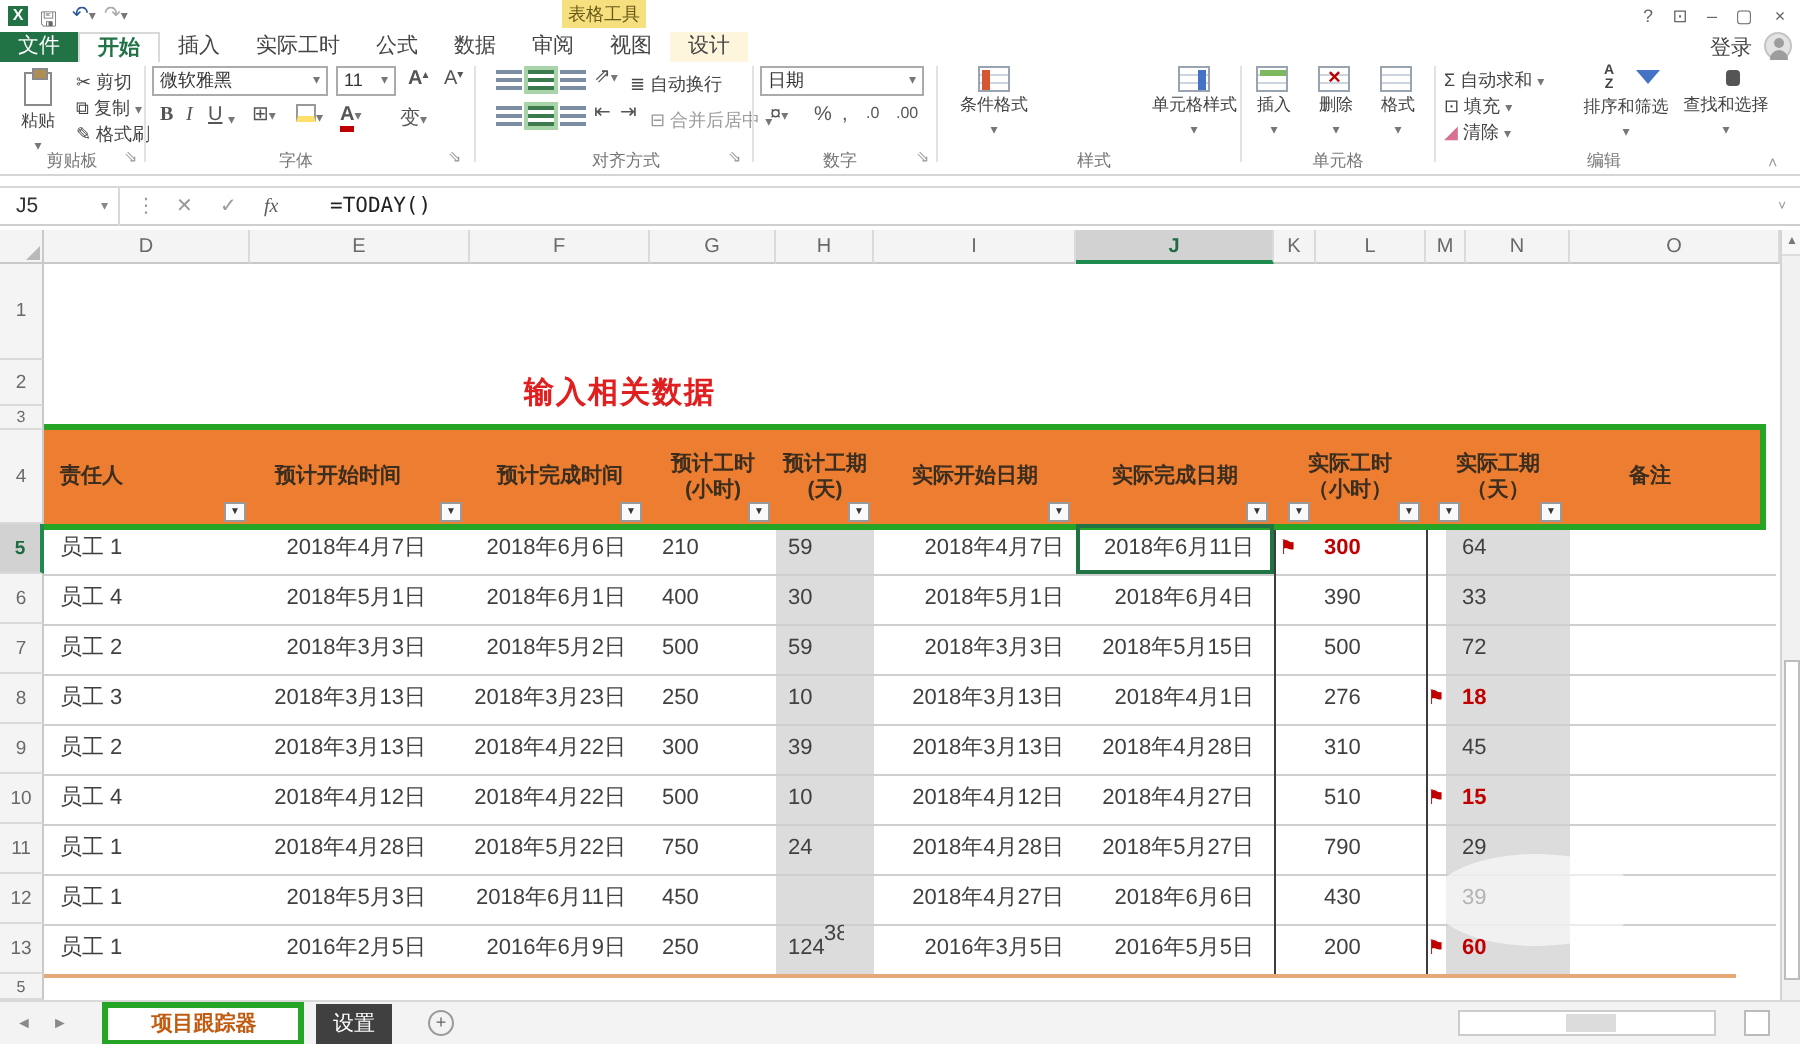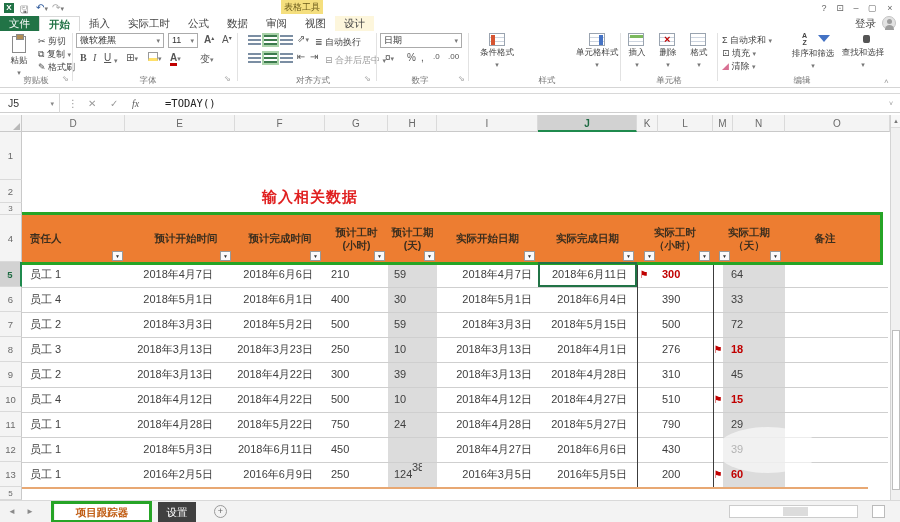--- a/index.html
+++ b/index.html
@@ -255,21 +255,21 @@
         <div class="rowsep" style="top: 272px;"></div>
         <div class="rowsep" style="top: 297px;"></div>
         <div class="rowsep" style="top: 322px;"></div>
         <div class="rowsep" style="top: 347px;"></div>
         <div class="vline-black" style="left: 637px; top: 147px; height: 225px;"></div>
         <div class="vline-black" style="left: 713px; top: 147px; height: 225px;"></div>
         <div style="position: absolute; left: 22px; top: 372px; width: 846px; height: 2px; background: rgb(232, 168, 115);"></div>
         <div class="thead-cell left" style="left: 22px; width: 103px;">
           <span>责任人</span>
         </div>
-        <div class="thead-cell" style="left: 131px; width: 110px;">
+        <div class="thead-cell" style="left: 114px; width: 110px;">
           <span>预计开始时间</span>
         </div>
         <div class="thead-cell" style="left: 235px; width: 90px;">
           <span>预计完成时间</span>
         </div>
         <div class="thead-cell" style="left: 325px; width: 63px;">
           <span>预计工时</span>
           <span>(小时)</span>
         </div>
         <div class="thead-cell" style="left: 388px; width: 49px;">

